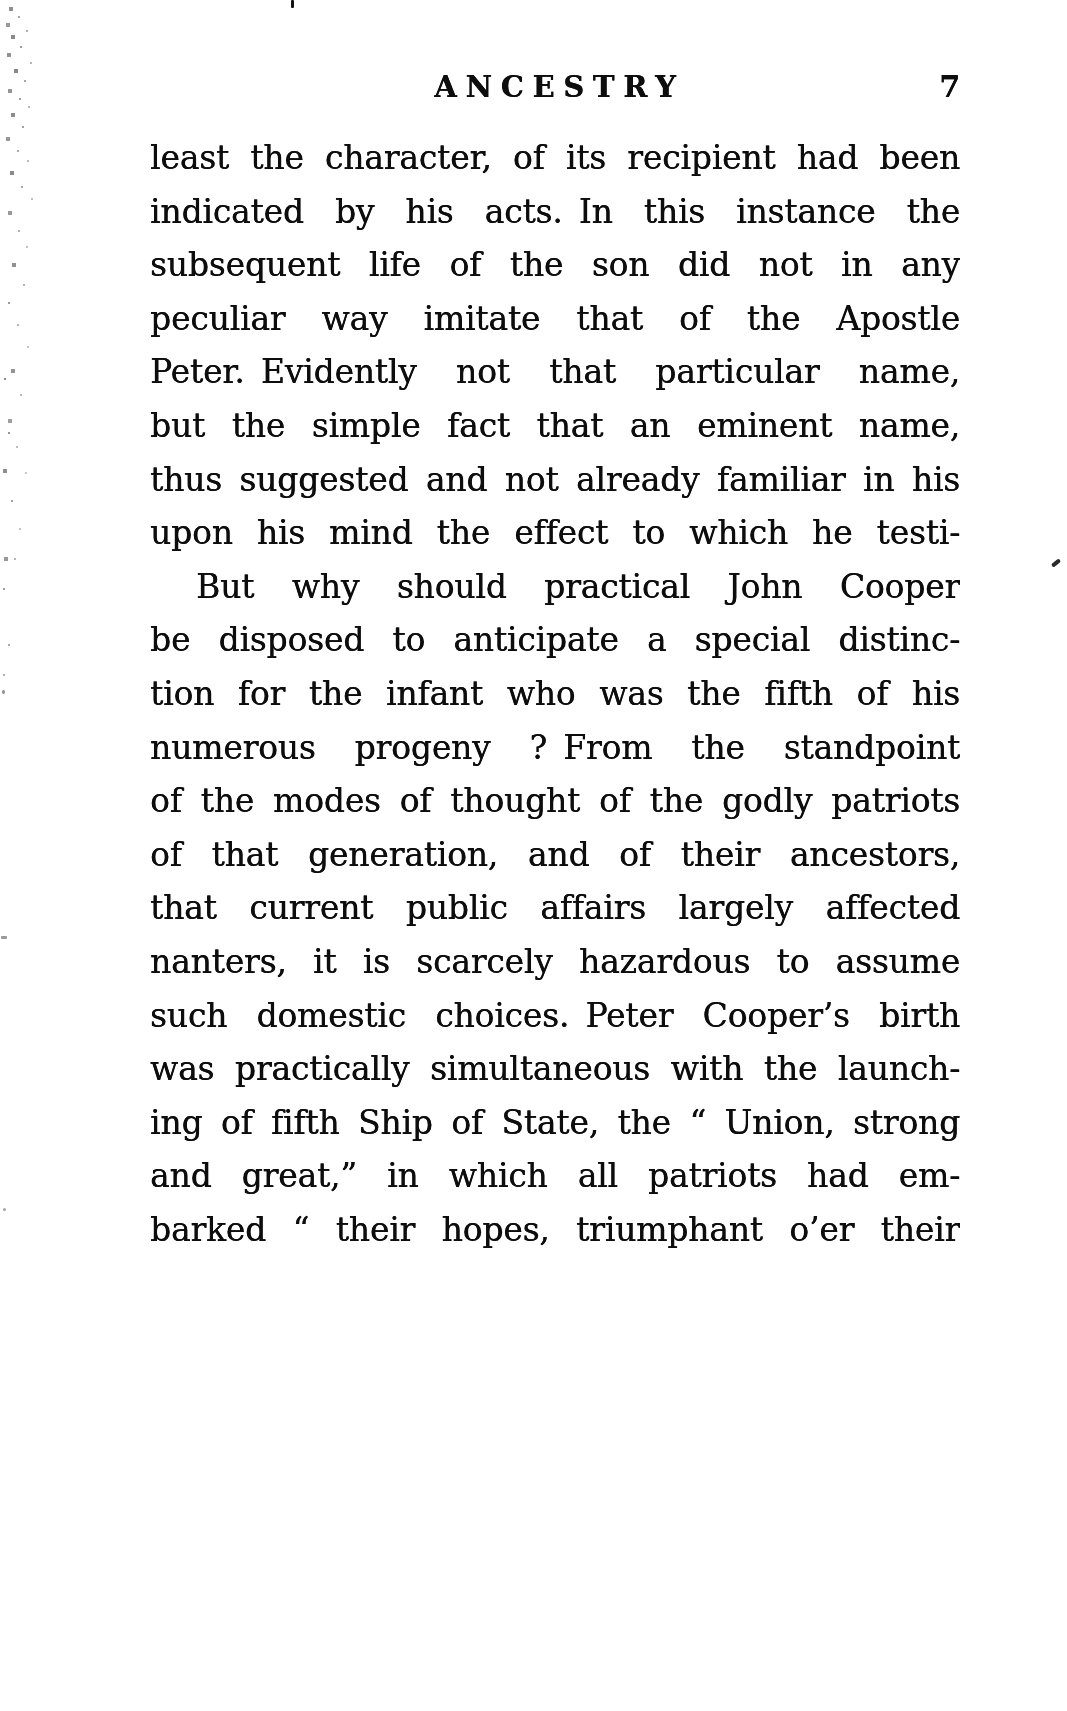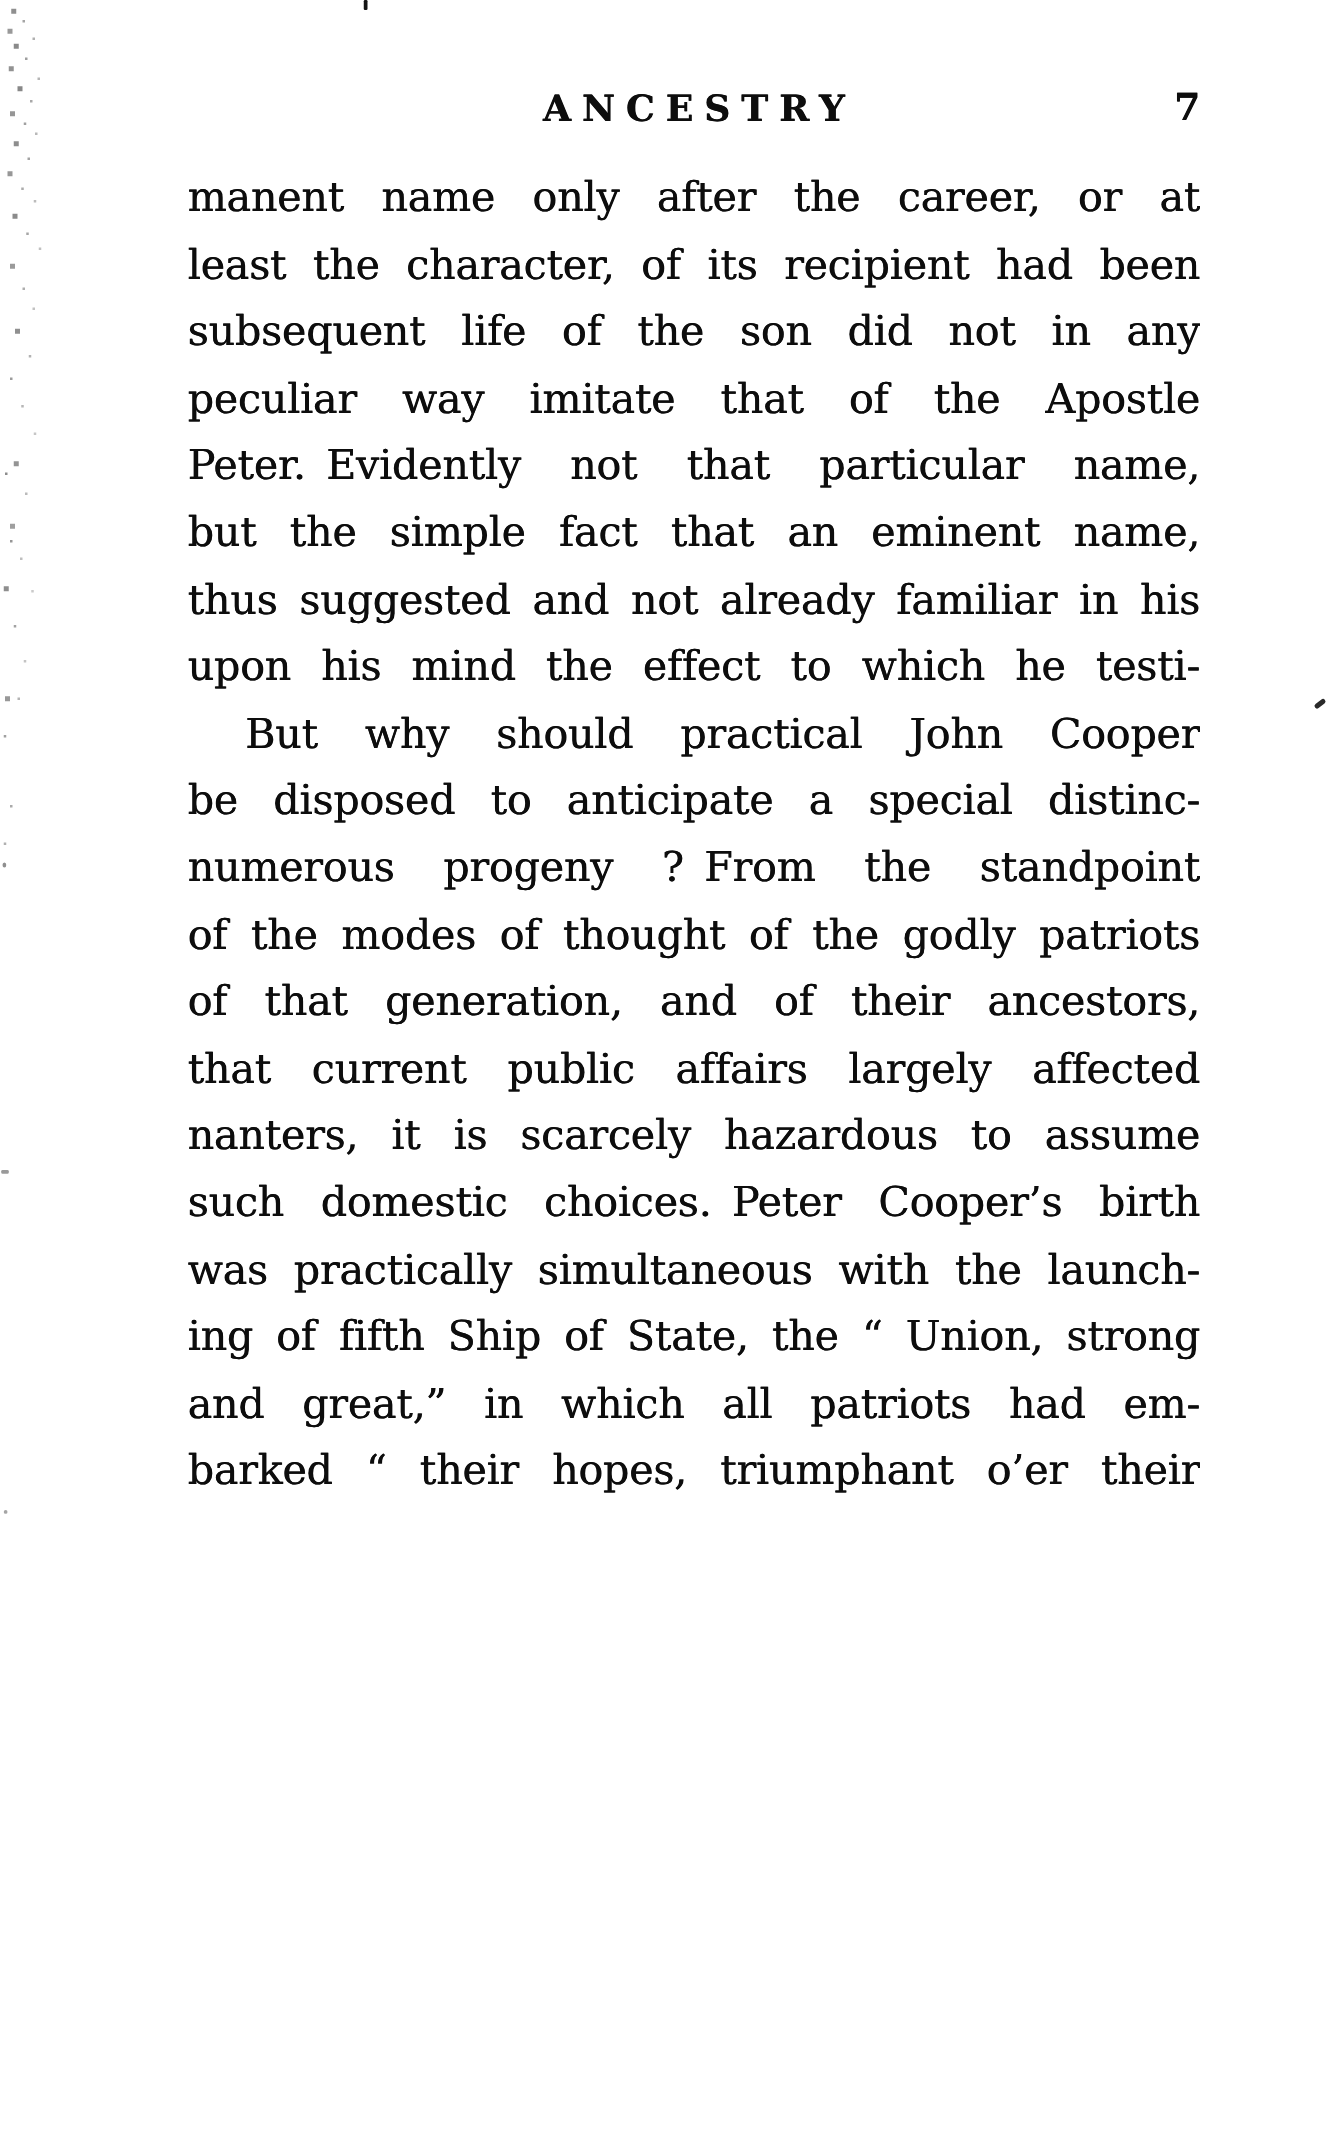--- a/index.html
+++ b/index.html
@@ -116,32 +116,33 @@
   <div class="artifact a-edge-dot1"></div>
   <div class="artifact a-edge-dot2"></div>
 
   <div class="running-head">
     <span class="head-title">ANCESTRY</span>
     <span class="page-num">7</span>
   </div>
 
   <div class="text-block" id="text-block">
       <div class="para">
-        <div class="line">manent name only after the career, or at</div>
         <div class="line">least the character, of its recipient had been</div>
+        <div class="line">indicated by his acts. In this instance the</div>
         <div class="line">subsequent life of the son did not in any</div>
         <div class="line">peculiar way imitate that of the Apostle</div>
         <div class="line">Peter. Evidently not that particular name,</div>
         <div class="line">but the simple fact that an eminent name,</div>
         <div class="line">thus suggested and not already familiar in his</div>
         <div class="line">upon his mind the effect to which he testi-</div>
       </div>
       <div class="para indent">
         <div class="line">But why should practical John Cooper</div>
         <div class="line">be disposed to anticipate a special distinc-</div>
+        <div class="line">tion for the infant who was the fifth of his</div>
         <div class="line">numerous progeny ? From the standpoint</div>
         <div class="line">of the modes of thought of the godly patriots</div>
         <div class="line">of that generation, and of their ancestors,</div>
         <div class="line">that current public affairs largely affected</div>
         <div class="line">nanters, it is scarcely hazardous to assume</div>
         <div class="line">such domestic choices. Peter Cooper’s birth</div>
         <div class="line">was practically simultaneous with the launch-</div>
         <div class="line">ing of fifth Ship of State, the “ Union, strong</div>
         <div class="line">and great,” in which all patriots had em-</div>
         <div class="line">barked “ their hopes, triumphant o’er their</div>

